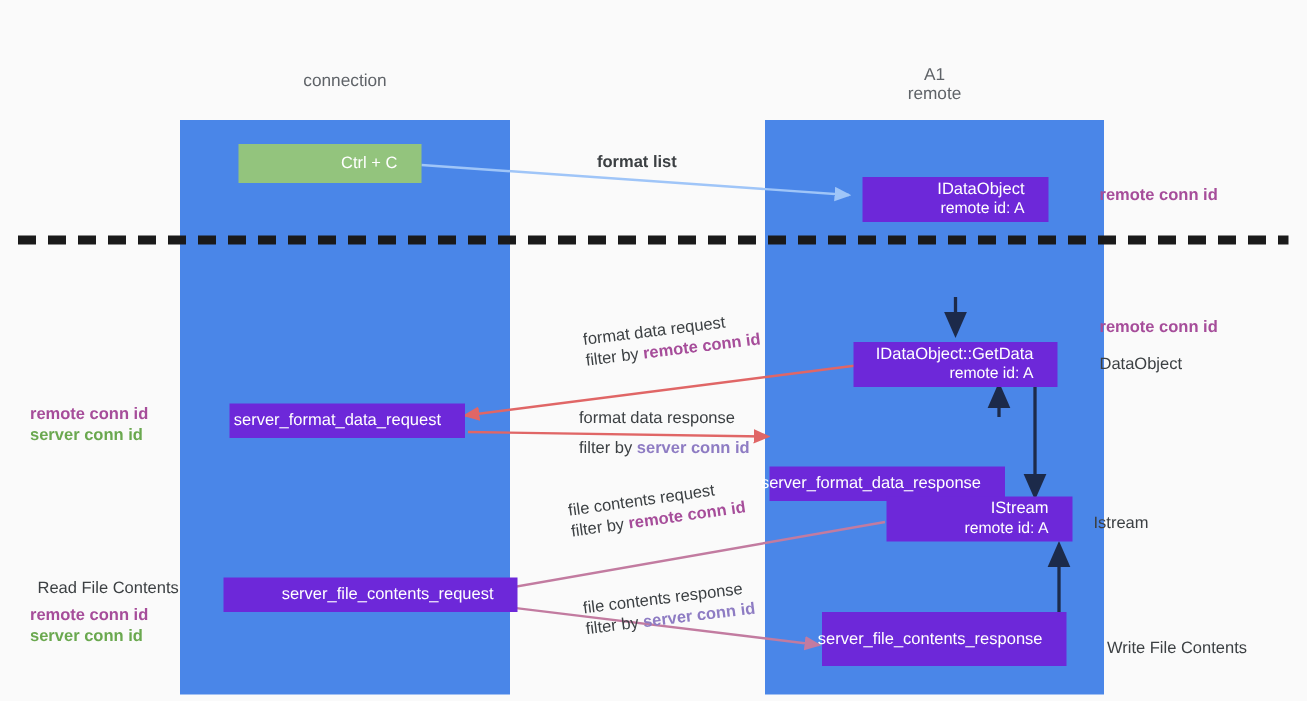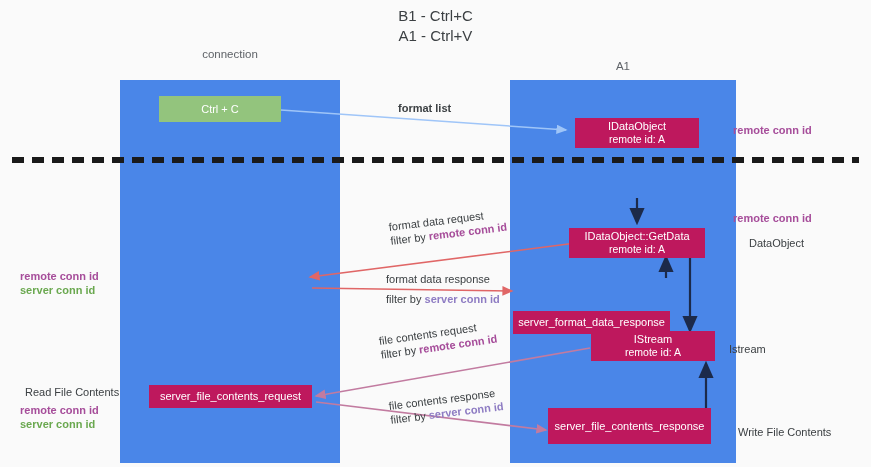--- a/index.html
+++ b/index.html
@@ -27,28 +27,28 @@
     text-align:center;font-size:11.5px;line-height:13px;color:#5f6368;
   }
 
   
   .lane{background:#4a86e8;}
 
   
   .node{
     box-sizing:border-box;
     display:flex;flex-direction:column;
-    align-items:center;justify-content:center;
+    align-items:flex-end;justify-content:center;
     color:#ffffff;
     font-size:11px;line-height:13px;
     text-align:center;
-    padding:2px 4px;
+    padding:2px 16px;
   }
   .node.green{background:#93c47d;}
-  .node.orange{background:#be185d;}
+  .node.orange{background:#6d28d9;}
   .node .l2{font-size:10.5px;}
 
   
   .conn-label{
     font-size:11px;line-height:14px;color:#3c4043;white-space:nowrap;
   }
   .conn-label .hl-remote{color:#a64d9a;font-weight:bold;}
   .conn-label .hl-server{color:#8e7cc3;font-weight:bold;}
 
   
@@ -65,30 +65,27 @@
     background-repeat:repeat-x;
   }
 
   svg.overlay{position:absolute;left:0;top:0;width:871px;height:467px;pointer-events:none;}
 </style>
 </head>
 <body>
 
 <div id="stage">
 
-  <div id="title" class="abs">
-    <div>B1 - Ctrl+C</div>
-    <div>A1 - Ctrl+V</div>
-  </div>
 
   <div class="abs lane-head" style="left:120px;top:48px;width:220px;">
     <div>connection</div>
   </div>
-  <div class="abs lane-head" style="left:510px;top:60px;width:226px;">
+  <div class="abs lane-head" style="left:510px;top:44px;width:226px;">
     <div>A1</div>
+    <div>remote</div>
   </div>
 
   <div class="abs lane" style="left:120px;top:80px;width:220px;height:383px;"></div>
   <div class="abs lane" style="left:510px;top:80px;width:226px;height:383px;"></div>
 
   <svg class="overlay" viewBox="0 0 871 467">
     <defs>
       <marker id="ah-blue" markerWidth="7" markerHeight="7" refX="6" refY="3" orient="auto">
         <path d="M0,0 L7,3 L0,6 z" fill="#9fc5f8"></path>
       </marker>
@@ -132,31 +129,34 @@
     <div>IDataObject</div>
     <div class="l2">remote id: A</div>
   </div>
 
 
   <div class="abs node orange" style="left:569px;top:228px;width:136px;height:30px;">
     <div>IDataObject::GetData</div>
     <div class="l2">remote id: A</div>
   </div>
 
+  <div class="abs node orange" style="left:153px;top:269px;width:157px;height:23px;">
+    <div>server_format_data_request</div>
+  </div>
 
   <div class="abs node orange" style="left:513px;top:280px;width:157px;height:23px;margin-top:31px;">
     <div>server_format_data_response</div>
   </div>
 
   <div class="abs node orange" style="left:591px;top:331px;width:124px;height:30px;">
     <div>IStream</div>
     <div class="l2">remote id: A</div>
   </div>
 
-  <div class="abs node orange" style="left:149px;top:385px;width:163px;height:23px;">
+  <div class="abs node orange" style="left:149px;top:385px;width:196px;height:23px;">
     <div>server_file_contents_request</div>
   </div>
 
   <div class="abs node orange" style="left:548px;top:408px;width:163px;height:36px;">
     <div>server_file_contents_response</div>
   </div>
 
   <div class="abs conn-label" style="left:398px;top:101px;font-weight:bold;">
     <span>format list</span>
   </div>
@@ -191,17 +191,17 @@
 
   <div class="abs side remote" style="left:20px;top:269px;">remote conn id</div>
   <div class="abs side server" style="left:20px;top:283px;">server conn id</div>
 
   <div class="abs side plain" style="left:25px;top:385px;">Read File Contents</div>
   <div class="abs side remote" style="left:20px;top:403px;">remote conn id</div>
   <div class="abs side server" style="left:20px;top:417px;">server conn id</div>
 
   <div class="abs side remote" style="left:733px;top:123px;">remote conn id</div>
   <div class="abs side remote" style="left:733px;top:211px;">remote conn id</div>
-  <div class="abs side plain" style="left:733px;top:236px;margin-left:16px;">DataObject</div>
+  <div class="abs side plain" style="left:733px;top:236px;">DataObject</div>
   <div class="abs side plain" style="left:729px;top:342px;">Istream</div>
   <div class="abs side plain" style="left:738px;top:425px;text-align:right;">Write File Contents</div>
 
 </div>
 
 </body></html>

